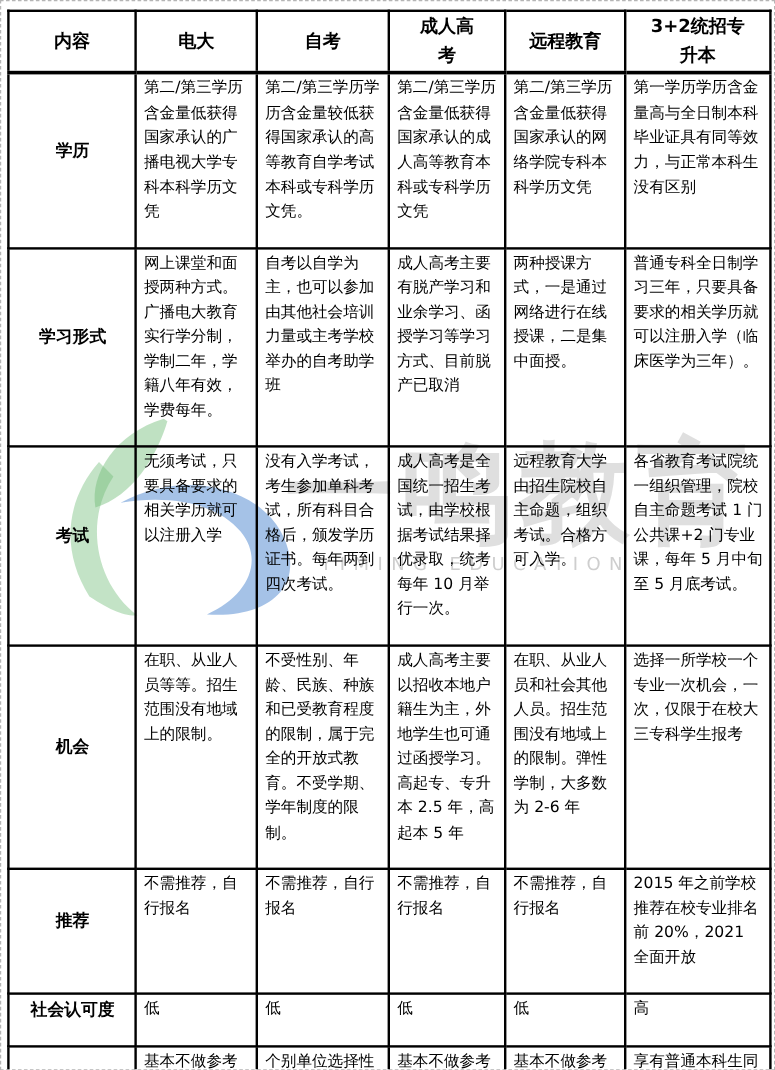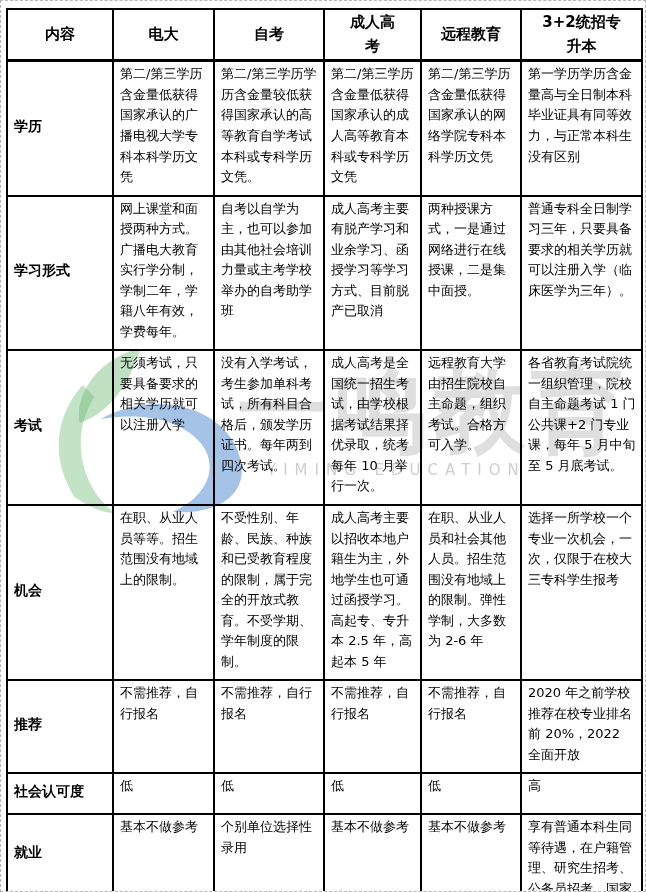--- a/index.html
+++ b/index.html
@@ -32,32 +32,32 @@
     border-collapse:collapse;table-layout:fixed;
     background:transparent;
   }
   .compare th,.compare td{
     border:2px solid #000;
     background:transparent;
     vertical-align:top;
     text-align:left;
     font-size:13px;
     line-height:1.58;
-    padding:2px 5px 7px 6px;
+    padding:2px 5px 18px 6px;
     overflow:hidden;
     word-break:break-all;
   }
   .compare th{
     text-align:center;vertical-align:middle;
     font-size:15px;font-weight:bold;
     padding:1px 18px;
     border-bottom:3px solid #000;
   }
   .compare td.row-label{
-    vertical-align:middle;
+    text-align:center;vertical-align:middle;
     font-weight:bold;font-size:14px;
     word-break:keep-all;
   }
   .compare td.row-label.top-label{vertical-align:top;padding-top:26px;}
   
   .c0{width:106px;} .c1{width:101px;} .c2{width:110px;}
   .c3{width:97px;}  .c4{width:100px;} .c5{width:121px;}
   
   .r-head{height:24px;} .r0{height:124px;} .r1{height:144px;}
   .r2{height:133px;} .r3{height:145px;} .r4{height:62px;}
@@ -128,21 +128,21 @@
     <td>成人高考主要以招收本地户籍生为主，外地学生也可通过函授学习。高起专、专升本 2.5 年，高起本 5 年</td>
     <td>在职、从业人员和社会其他人员。招生范围没有地域上的限制。弹性学制，大多数为 2-6 年</td>
     <td>选择一所学校一个专业一次机会，一次，仅限于在校大三专科学生报考</td>
   </tr>
   <tr class="r4">
     <td class="row-label">推荐</td>
     <td>不需推荐，自行报名</td>
     <td>不需推荐，自行报名</td>
     <td>不需推荐，自行报名</td>
     <td>不需推荐，自行报名</td>
-    <td>2020 年之前学校推荐在校专业排名前 20%，2022 全面开放</td>
+    <td>2015 年之前学校推荐在校专业排名前 20%，2021 全面开放</td>
   </tr>
   <tr class="r5">
     <td class="row-label">社会认可度</td>
     <td>低</td>
     <td>低</td>
     <td>低</td>
     <td>低</td>
     <td>高</td>
   </tr>
   <tr class="r6">

